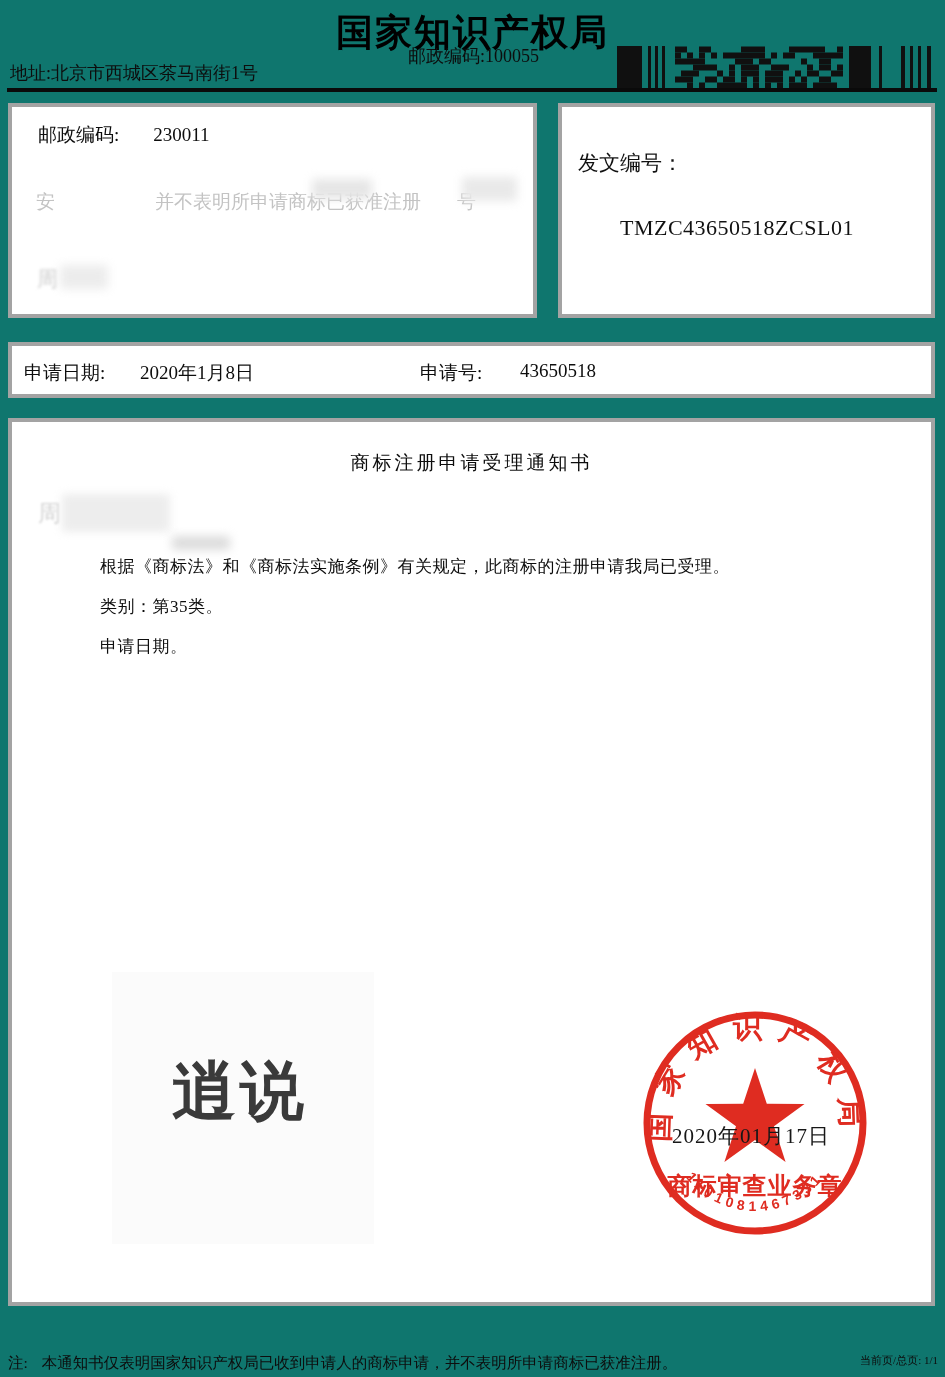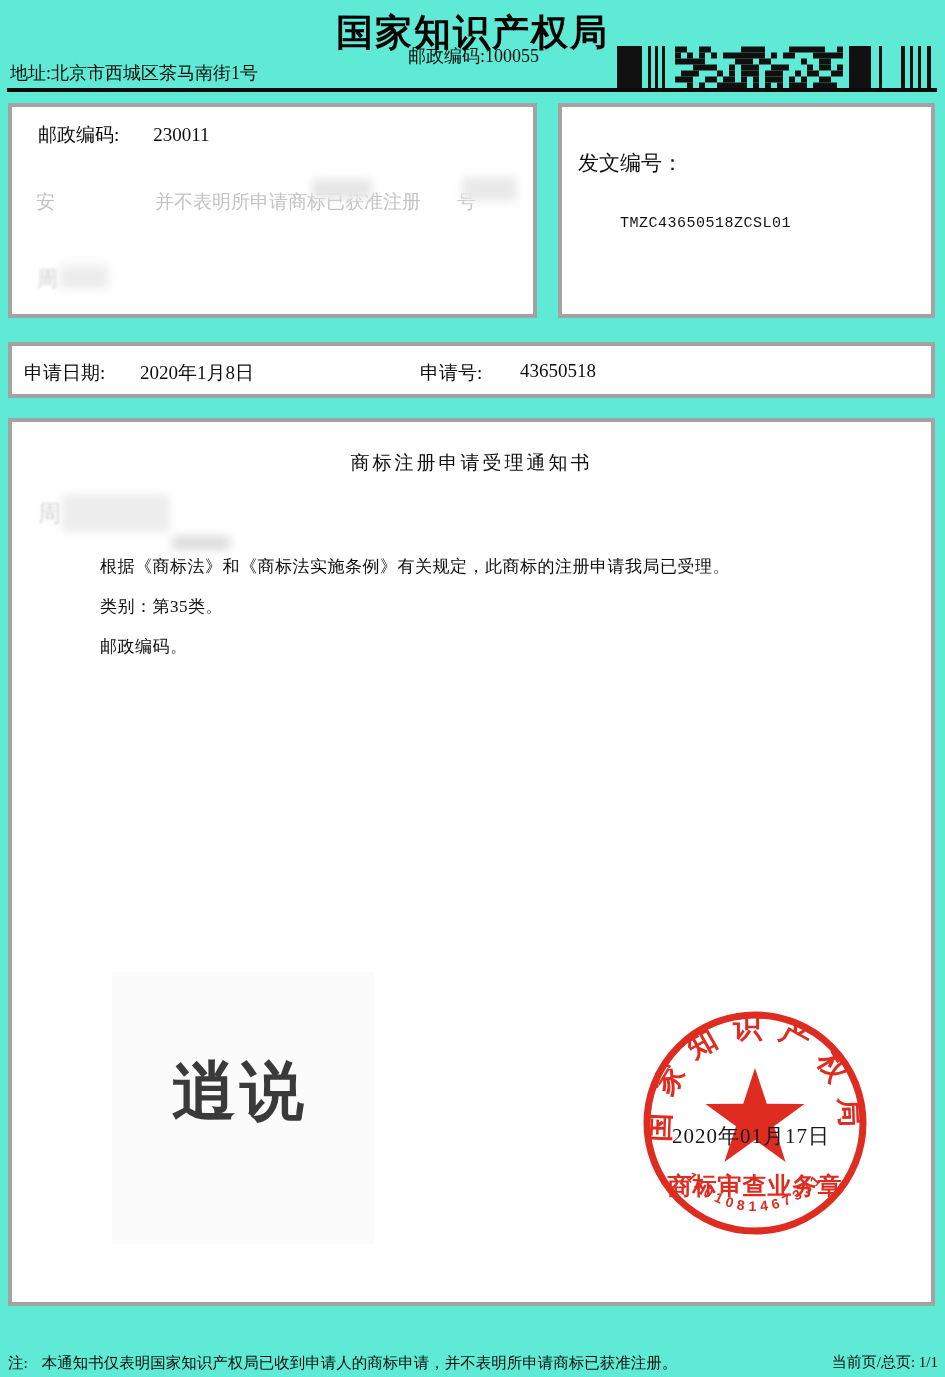--- a/index.html
+++ b/index.html
@@ -1,38 +1,38 @@
 <!DOCTYPE html>
 <html><head>
 <meta charset="utf-8">
 <style>
   html,body{margin:0;padding:0;background:#fff;}
   .page{
-    position:relative;width:945px;height:1377px;background:#5eead4;
+    position:relative;width:945px;height:1377px;background:#0f766e;
     font-family:"Liberation Serif", serif;color:#111;overflow:hidden;
   }
   .abs{position:absolute;}
   .box{position:absolute;border:4px solid #a3a3a3;background:#fff;}
   .doc-title{top:8px;left:0;width:100%;text-align:center;font-size:37px;font-weight:bold;letter-spacing:2px;color:#000;}
   .hdr-text{font-size:18px;color:#0d0d0d;}
   .rule{position:absolute;left:7px;top:88px;width:930px;height:4px;background:#0a0a0a;}
   .label{font-size:19px;color:#0d0d0d;}
   .value{font-size:19px;color:#0d0d0d;}
   .faint{color:#c3c3c3;filter:blur(0.5px);}
   .blur-block{position:absolute;background:#ededed;filter:blur(4px);border-radius:3px;}
   .smudge{position:absolute;background:#dcdcdc;filter:blur(5px);border-radius:3px;}
   .notice-title{position:absolute;left:0;top:28px;width:100%;text-align:center;font-size:19px;color:#0d0d0d;letter-spacing:3px;}
   .para{position:absolute;left:78px;font-size:17px;color:#0d0d0d;letter-spacing:0.5px;white-space:nowrap;margin-left:10px;}
   .tm-bg{position:absolute;left:100px;top:550px;width:262px;height:272px;background:#fbfbfb;}
   .trademark{position:absolute;left:160px;top:626px;font-family:"DejaVu Sans",sans-serif;font-weight:bold;font-size:64px;color:#3a3a3a;letter-spacing:4px;}
   .seal-wrap{position:absolute;left:628px;top:586px;width:230px;height:230px;opacity:0.96;}
   .seal-date{position:absolute;left:660px;top:700px;font-size:21px;color:#171717;letter-spacing:1px;white-space:nowrap;}
   .agent-line{position:absolute;left:8px;top:1311px;font-size:18px;color:#0d0d0d;}
   .footer-note{position:absolute;left:8px;top:1353px;font-size:15.5px;color:#0d0d0d;white-space:nowrap;}
-  .footer-page{position:absolute;right:7px;top:1353px;font-size:15px;color:#0d0d0d;}
+  .footer-page{position:absolute;right:7px;top:1353px;font-size:11px;color:#0d0d0d;}
   .seal-arc-text{font-family:"Liberation Serif",serif;font-weight:bold;letter-spacing:15px;}
   .seal-office-text{font-family:"Liberation Serif",serif;font-weight:bold;letter-spacing:1px;}
   .seal-serial-text{font-family:"Liberation Sans",sans-serif;font-weight:bold;letter-spacing:4.5px;}
 </style>
 </head>
 <body>
 
 <div class="page">
 
   <div class="abs doc-title">国家知识产权局</div>
@@ -174,40 +174,40 @@
       <span class="faint">安</span><span style="display:inline-block;width:100px;"></span><span class="faint">并不表明所申请商标已获准注册</span><span style="display:inline-block;width:36px;"></span><span class="faint">号</span>
     </div>
     <div class="smudge" style="left:300px;top:72px;width:60px;height:20px;background:#e6e6e6;"></div>
     <div class="smudge" style="left:450px;top:70px;width:55px;height:24px;background:#e9e9e9;"></div>
     <div class="abs faint" style="left:25px;top:158px;font-size:21px;filter:blur(1.5px);color:#cfcfcf;">周</div>
     <div class="smudge" style="left:48px;top:158px;width:48px;height:24px;background:#ececec;"></div>
   </div>
 
   <div class="box" style="left:558px;top:103px;width:369px;height:207px;">
     <div class="abs" style="left:16px;top:42px;font-size:21px;">发文编号：</div>
-    <div class="abs" style="left:58px;top:108px;font-size:15px;letter-spacing:0.5px;font-family:Liberation Mono, monospace;">TMZC43650518ZCSL01</div>
+    <div class="abs" style="left:58px;top:108px;font-size:22px;letter-spacing:0.5px;">TMZC43650518ZCSL01</div>
   </div>
 
   <div class="box" style="left:8px;top:342px;width:919px;height:48px;">
     <span class="abs label" style="left:12px;top:14px;">申请日期:</span>
     <span class="abs value" style="left:128px;top:14px;text-align:right;">2020年1月8日</span>
     <span class="abs label" style="left:408px;top:14px;">申请号:</span>
     <span class="abs value" style="left:508px;top:14px;">43650518</span>
   </div>
 
   <div class="box" style="left:8px;top:418px;width:919px;height:880px;">
     <div class="notice-title">商标注册申请受理通知书</div>
 
     <div class="abs faint" style="left:26px;top:76px;font-size:23px;filter:blur(1.2px);color:#d2d2d2;">周</div>
     <div class="blur-block" style="left:50px;top:72px;width:108px;height:38px;"></div>
     <div class="smudge" style="left:160px;top:114px;width:58px;height:14px;"></div>
 
     <div class="para" style="top:133px;">根据《商标法》和《商标法实施条例》有关规定，此商标的注册申请我局已受理。</div>
     <div class="para" style="top:173px;">类别：第35类。</div>
-    <div class="para" style="top:213px;">邮政编码。</div>
+    <div class="para" style="top:213px;">申请日期。</div>
 
     <div class="tm-bg"></div>
     <div class="trademark">逍说</div>
 
     <div class="seal-wrap">
       <svg viewBox="0 0 230 230" width="230" height="230" xmlns="http://www.w3.org/2000/svg" xmlns:xlink="http://www.w3.org/1999/xlink">
         <defs>
           <path id="sealArcTop" d="M 34.2 144.4 A 86 86 0 1 1 195.8 144.4" fill="none"></path>
           <path id="sealArcBottom" d="M 42.9 165.5 A 88 88 0 0 0 187.1 165.5" fill="none"></path>
         </defs>

